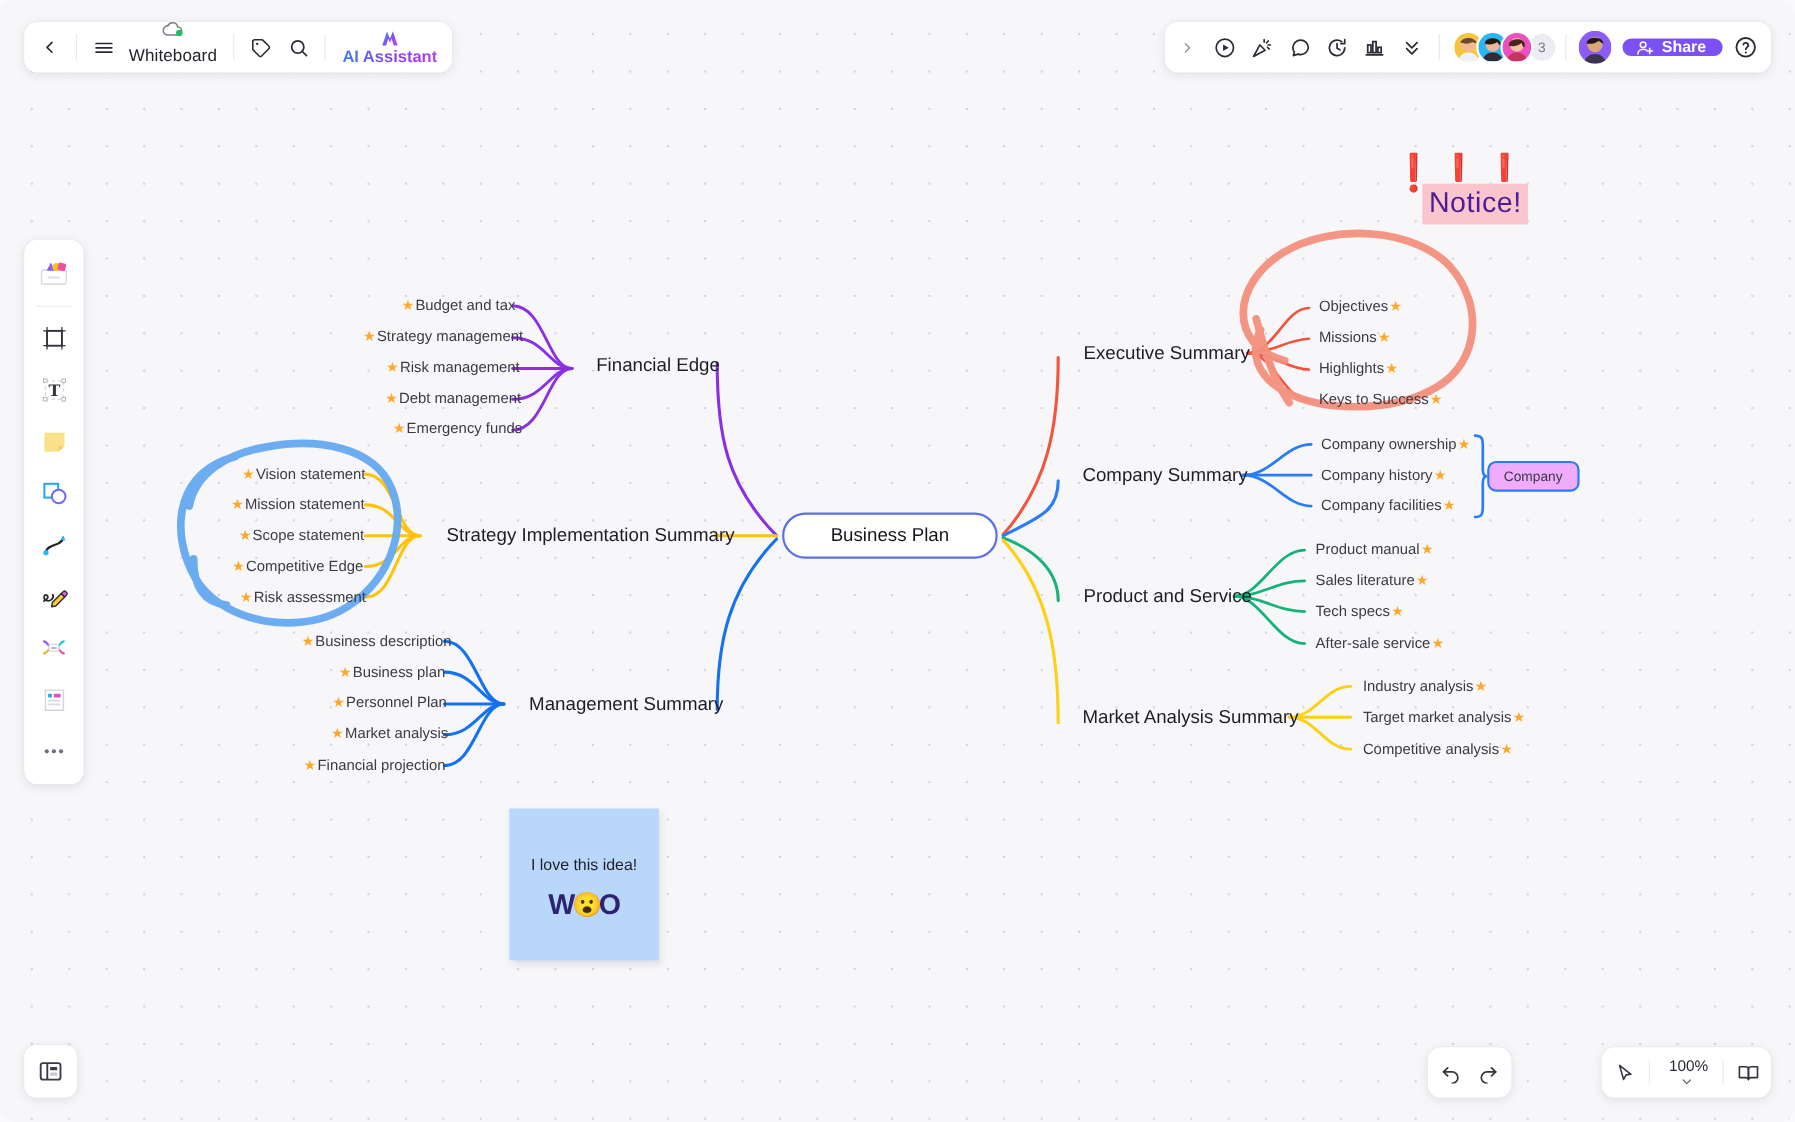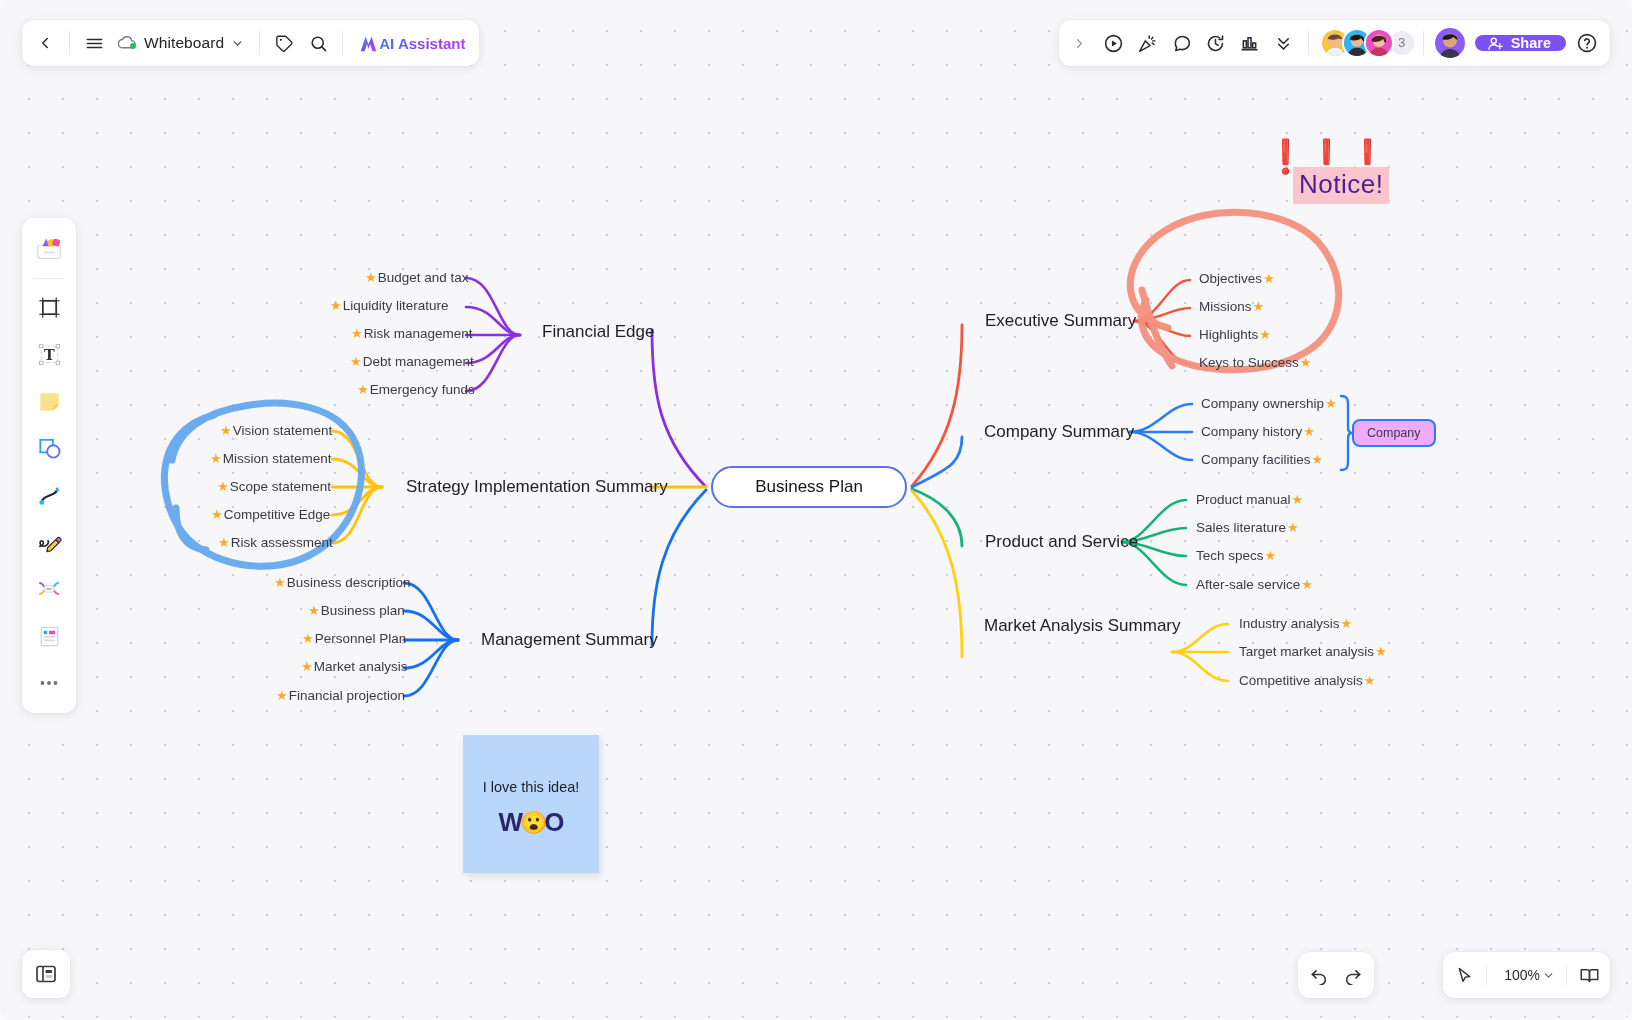--- a/index.html
+++ b/index.html
@@ -35,20 +35,21 @@
   #topleft-bar {
     position: absolute; left: 22px; top: 20px;
     height: 46px; display: flex; align-items: center;
     padding: 0 6px; z-index: 40;
   }
   .tb-btn {
     height: 34px; min-width: 34px;
     display: flex; align-items: center; justify-content: center;
     border-radius: 8px; cursor: pointer; color: #2b2b33;
     padding: 0 6px;
+    flex-direction: column;
   }
   .tb-sep { width: 1px; height: 24px; background: #e6e6ee; margin: 0 7px; }
   #doc-chip { display: flex; align-items: center; gap: 7px; padding: 0 8px 0 6px; }
   #doc-title { font-size: 15.5px; color: #23232b; letter-spacing: .1px; }
   .cloud-dot { width: 6px; height: 6px; border-radius: 50%; background: #23c15e;
     position: absolute; right: 1px; bottom: 2px; }
   #ai-assistant { display: flex; align-items: center; gap: 0; padding: 0 8px; }
   #ai-label {
     font-size: 15px; font-weight: 700;
     background: linear-gradient(90deg,#3b7bfa 0%, #8b3df5 55%, #b83df5 100%);
@@ -255,21 +256,21 @@
 
   <div id="center-node">Business Plan</div>
 
   <div class="node branch-title" style="left:542px; top:322px;">Financial Edge</div>
   <div class="node leaf" style="left:365px; top:270px;">
     <span class="star">★</span>
     <span>Budget and tax</span>
     </div>
   <div class="node leaf" style="left:330px; top:298px;">
     <span class="star">★</span>
-    <span>Liquidity literature</span>
+    <span>Strategy management</span>
     </div>
   <div class="node leaf" style="left:351px; top:326px;">
     <span class="star">★</span>
     <span>Risk management</span>
     </div>
   <div class="node leaf" style="left:350px; top:354px;">
     <span class="star">★</span>
     <span>Debt management</span>
     </div>
   <div class="node leaf" style="left:357px; top:382px;">
@@ -365,21 +366,21 @@
     </div>
   <div class="node leaf rtl" style="left:1196px; top:548px;">
     <span class="star">★</span>
     <span>Tech specs</span>
     </div>
   <div class="node leaf rtl" style="left:1196px; top:577px;">
     <span class="star">★</span>
     <span>After-sale service</span>
     </div>
 
-  <div class="node branch-title" style="left:984px; top:616px;">Market Analysis Summary</div>
+  <div class="node branch-title" style="left:984px; top:642px;">Market Analysis Summary</div>
   <div class="node leaf rtl" style="left:1239px; top:616px;">
     <span class="star">★</span>
     <span>Industry analysis</span>
     </div>
   <div class="node leaf rtl" style="left:1239px; top:644px;">
     <span class="star">★</span>
     <span>Target market analysis</span>
     </div>
   <div class="node leaf rtl" style="left:1239px; top:673px;">
     <span class="star">★</span>

